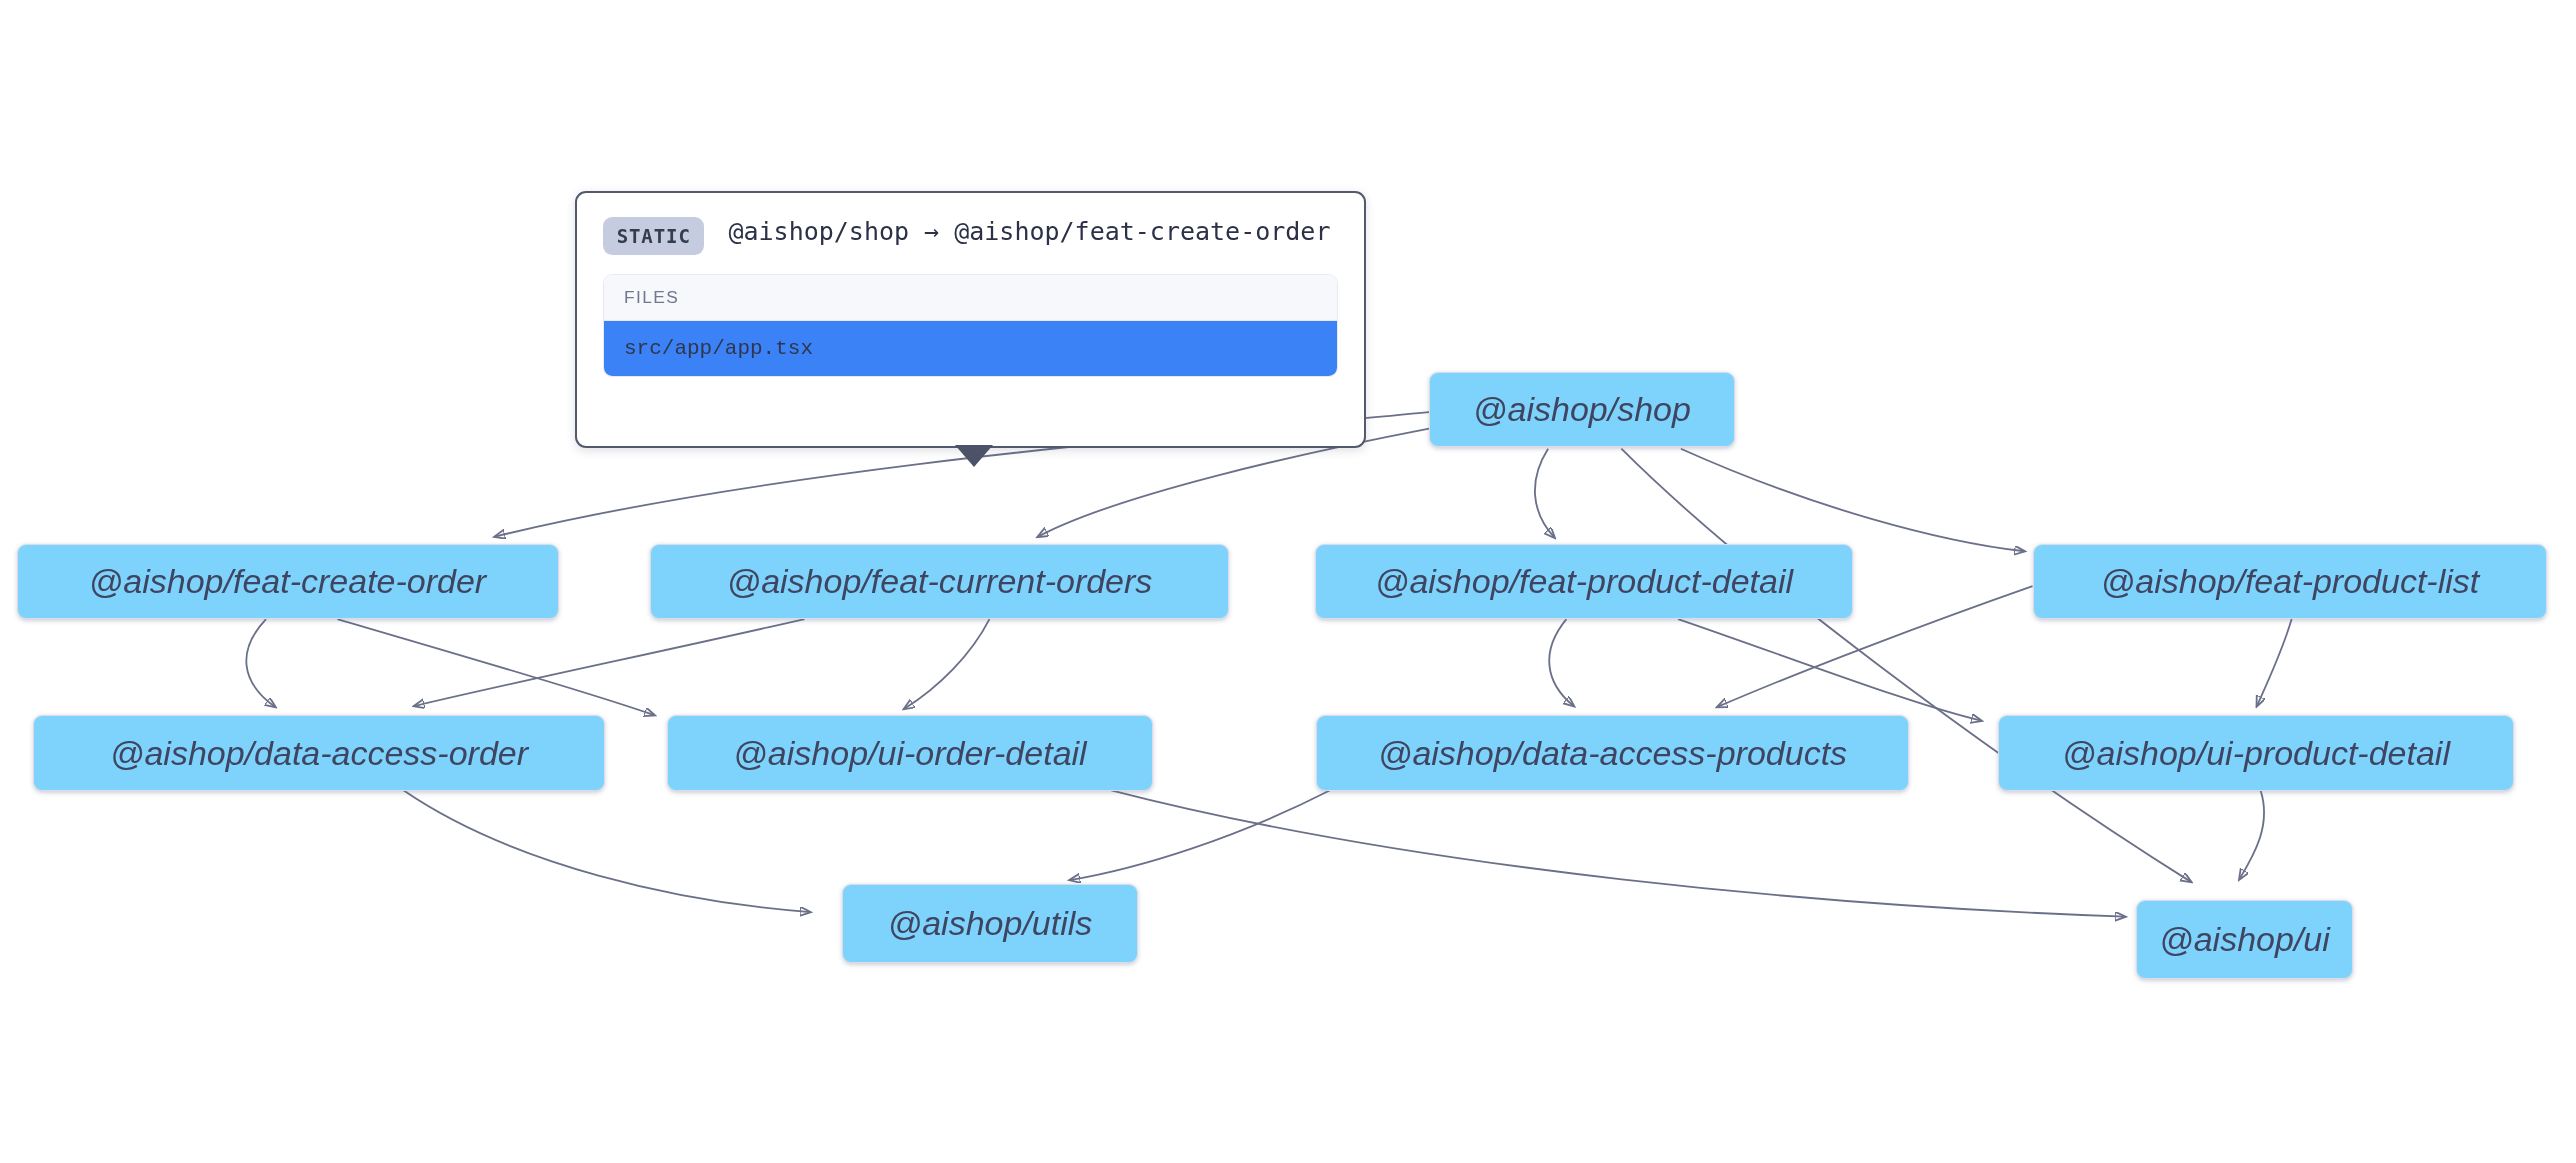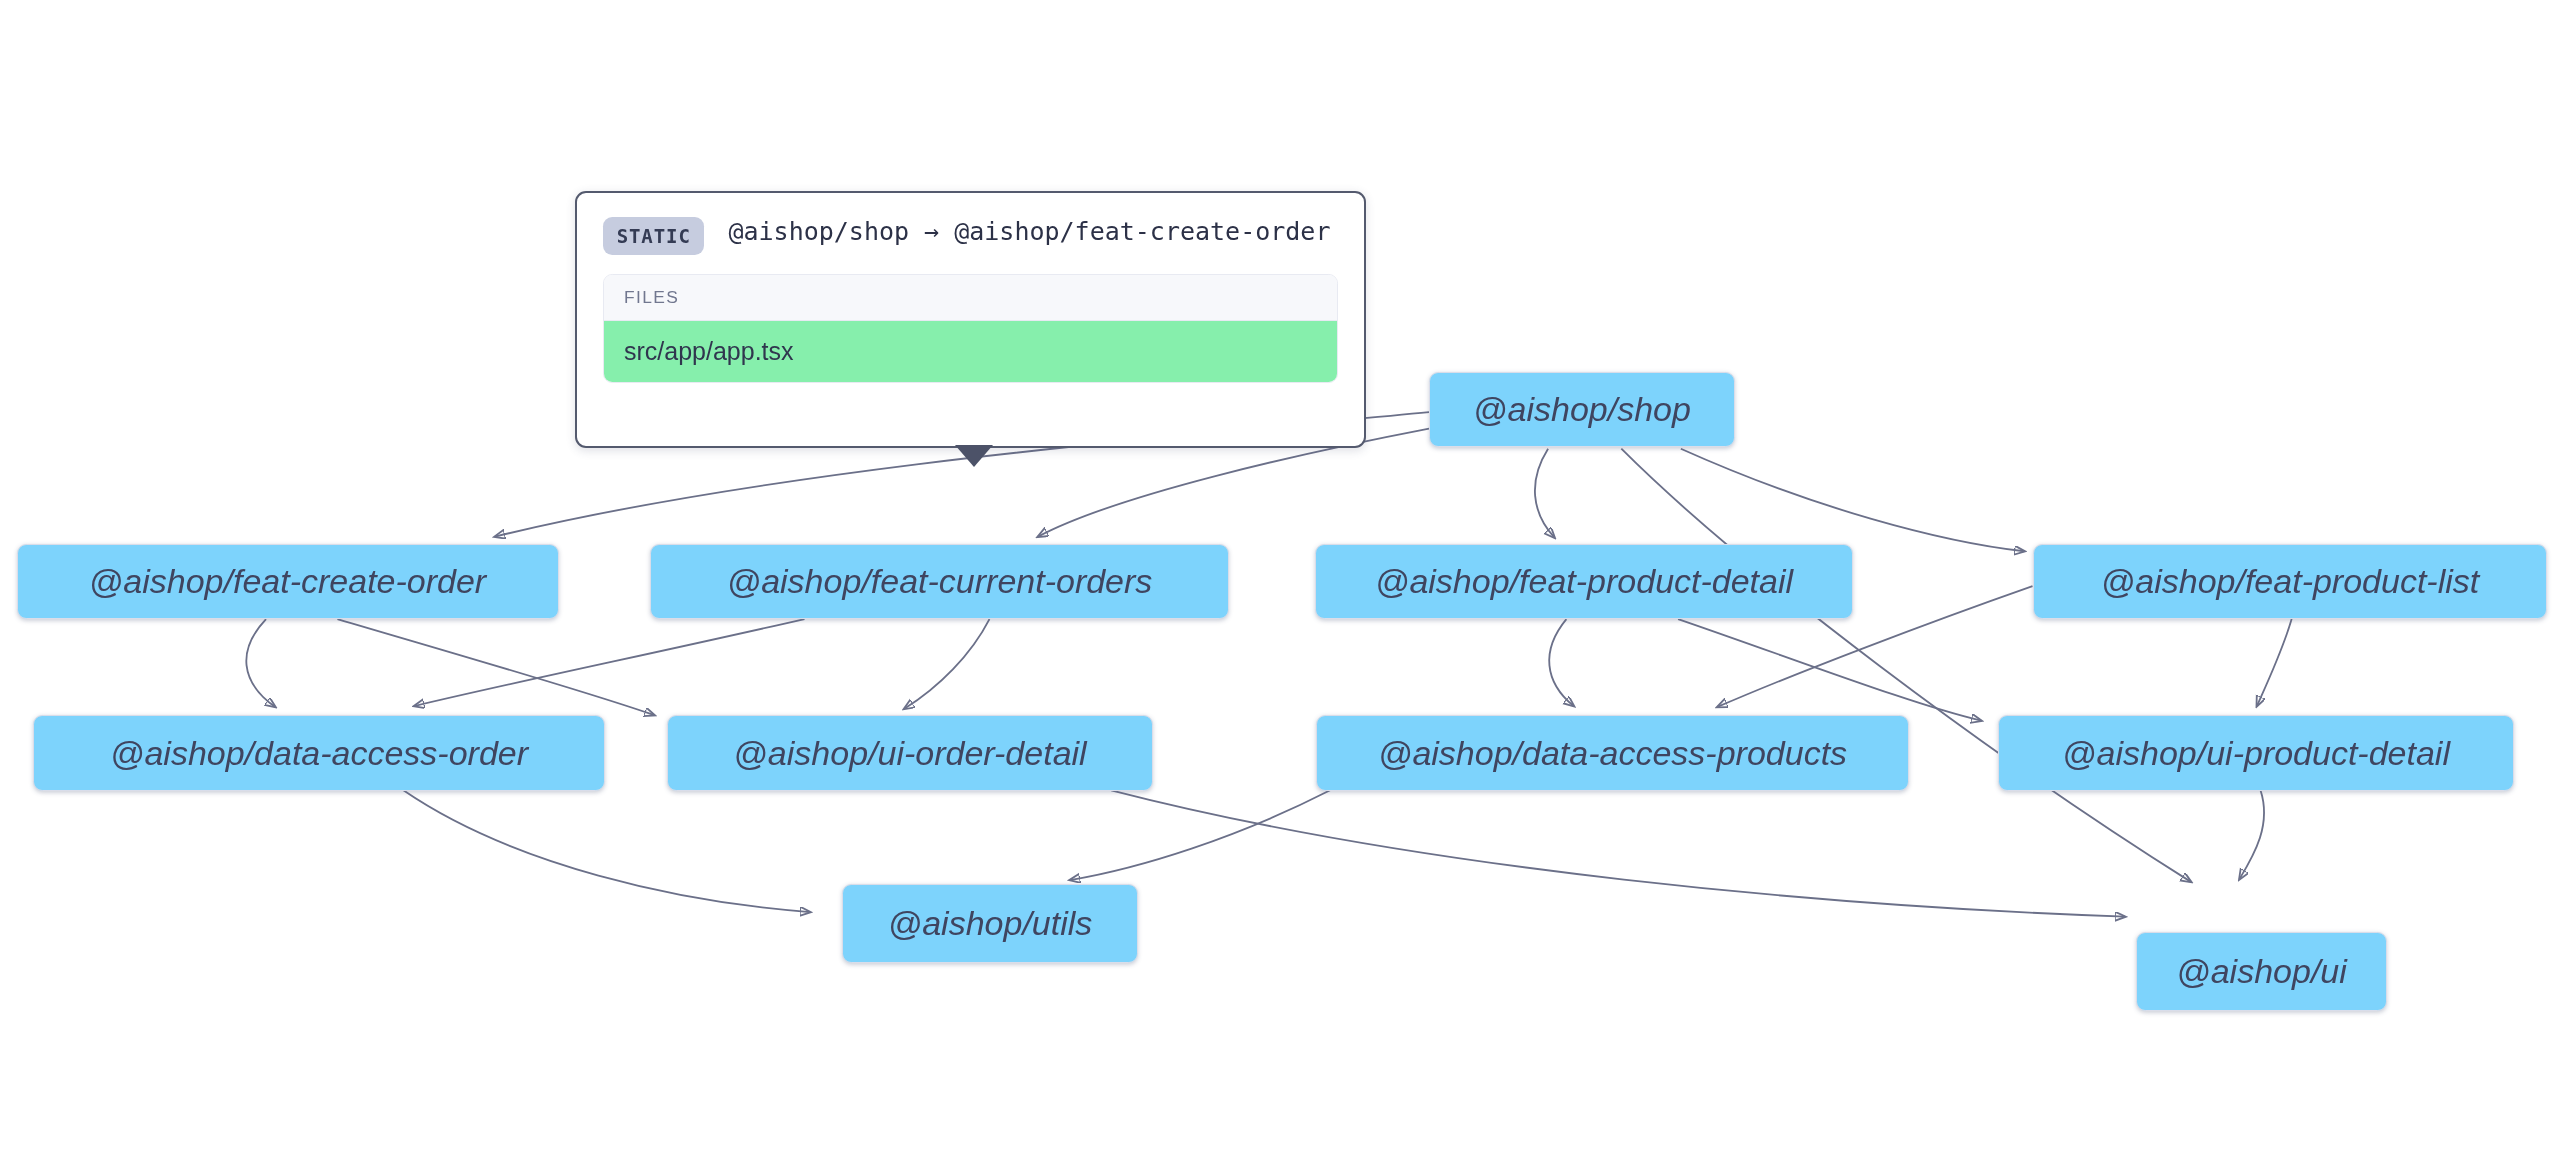--- a/index.html
+++ b/index.html
@@ -60,23 +60,23 @@
     border:1.8px solid #e8eaf2;border-radius:9.2px;
     overflow:hidden;
   }
   .files-header{
     background:#f7f8fb;
     border-bottom:1.8px solid #e8eaf2;
     padding:12px 20px;
     font-size:17.4px;letter-spacing:1.4px;color:#71778f;
   }
   .file-row{
-    background:#86efac;
+    background:#3b82f6;
     padding:15.6px 20px;
-    font-size:25px;color:#30364e;
+    font-size:21px;color:#30364e;font-family:Liberation Mono, monospace;
   }
 </style>
 </head>
 <body>
 
 <div id="canvas">
 
   <svg class="edges" viewBox="0 0 2812 1270">
     <defs>
       <marker id="arrow" orient="auto" markerWidth="14" markerHeight="12" refX="11" refY="5" markerUnits="userSpaceOnUse">
@@ -105,21 +105,21 @@
   <div class="node" style="left:1429px;top:372px;width:306px;height:75px;">@aishop/shop</div>
   <div class="node" style="left:16.5px;top:544px;width:542px;height:75px;">@aishop/feat-create-order</div>
   <div class="node" style="left:650px;top:544px;width:579px;height:75px;">@aishop/feat-current-orders</div>
   <div class="node" style="left:1315px;top:544px;width:538px;height:75px;">@aishop/feat-product-detail</div>
   <div class="node" style="left:33px;top:715px;width:572px;height:76px;">@aishop/data-access-order</div>
   <div class="node" style="left:2033px;top:544px;width:514px;height:75px;">@aishop/feat-product-list</div>
   <div class="node" style="left:667px;top:715px;width:486px;height:76px;">@aishop/ui-order-detail</div>
   <div class="node" style="left:1316px;top:715px;width:593px;height:76px;">@aishop/data-access-products</div>
   <div class="node" style="left:1998px;top:715px;width:516px;height:76px;">@aishop/ui-product-detail</div>
   <div class="node" style="left:842px;top:884px;width:296px;height:79px;">@aishop/utils</div>
-  <div class="node" style="left:2136px;top:932px;width:251px;height:79px;text-align:center;">@aishop/ui</div>
+  <div class="node" style="left:2136px;top:900px;width:217px;height:79px;text-align:center;">@aishop/ui</div>
 
   <div class="tooltip">
     <div class="tooltip-titlebar">
       <span class="type-badge">STATIC</span>
       <span class="dep-text">@aishop/shop → @aishop/feat-create-order</span>
     </div>
     <div class="files-box">
       <div class="files-header">FILES</div>
       <div class="file-row">src/app/app.tsx</div>
     </div>

